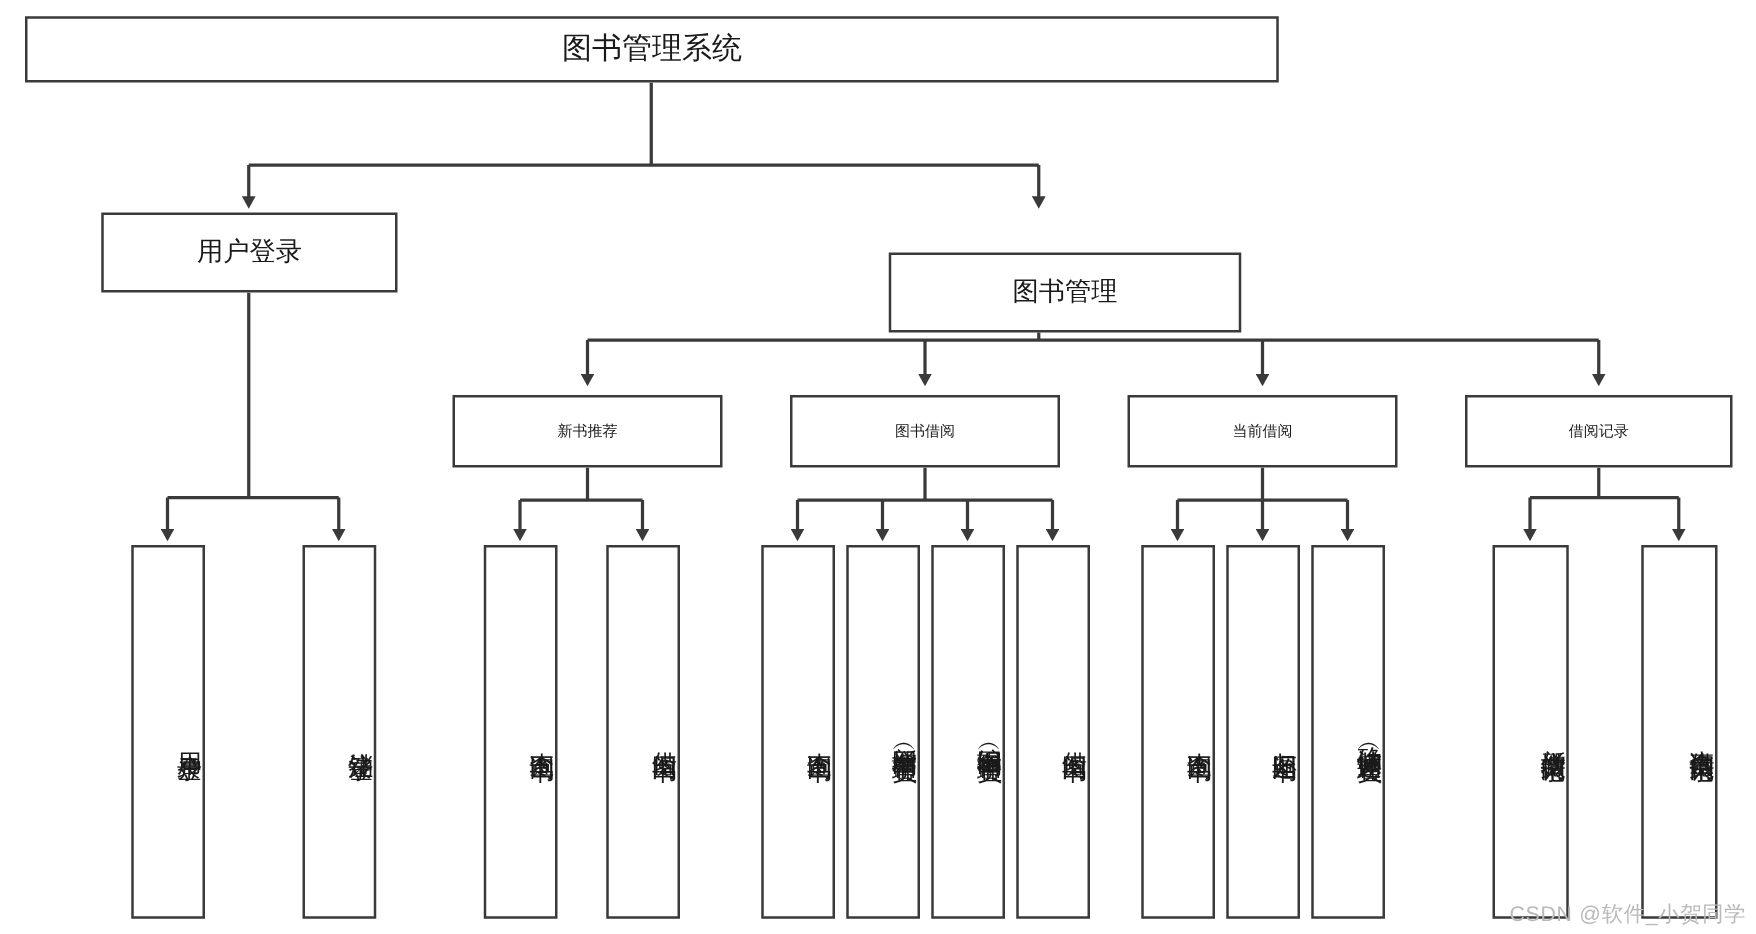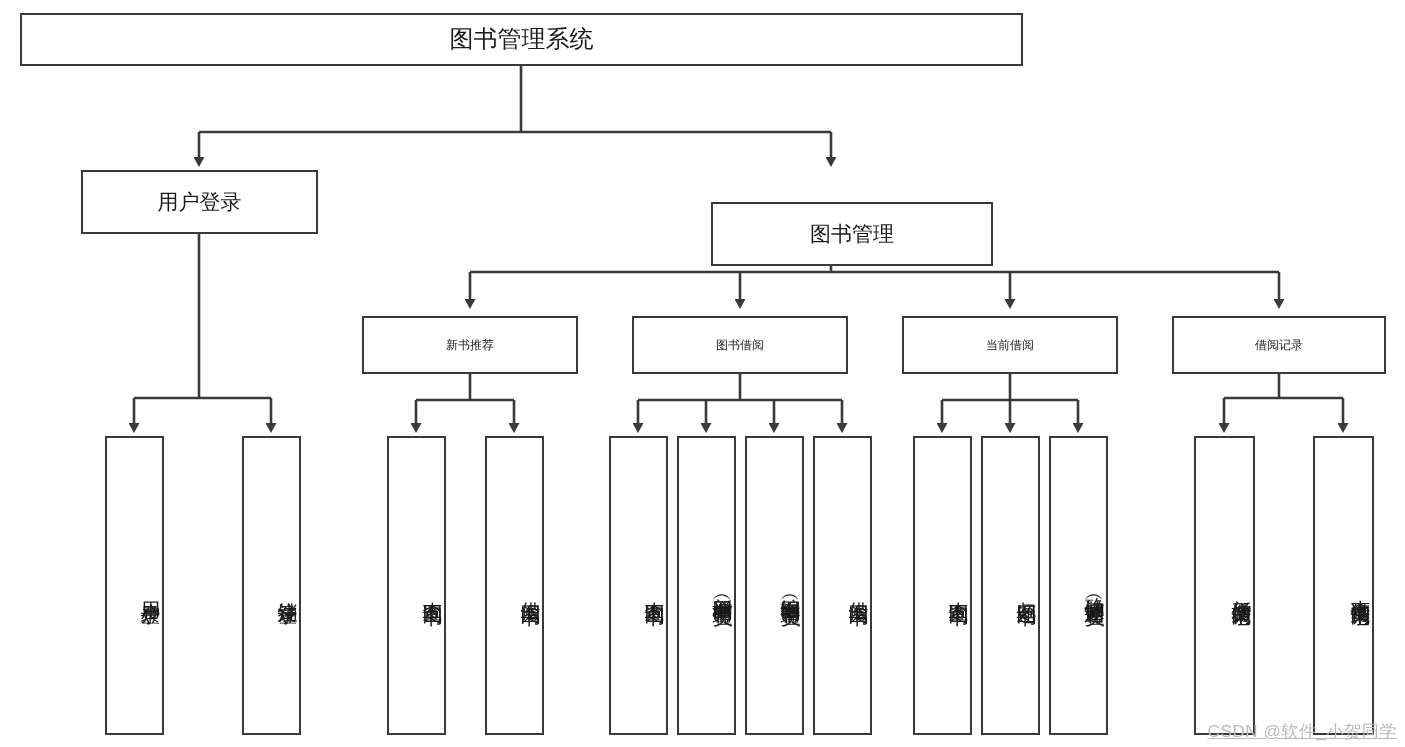--- a/index.html
+++ b/index.html
@@ -65,21 +65,20 @@
   }
   .watermark {
     position: absolute;
     right: 8px;
     bottom: 4px;
     font-size: 17px;
     color: #b9b9b9;
     letter-spacing: 0.6px;
     white-space: nowrap;
     z-index: 3;
-    text-decoration: underline;
   }
 </style>
 </head>
 <body>
 
 <div id="canvas">
 
   <svg id="wires" viewBox="0 0 1405 747">
     <defs>
       <marker id="arrow" markerWidth="10" markerHeight="11" refX="1" refY="5.5" orient="auto" markerUnits="userSpaceOnUse">

